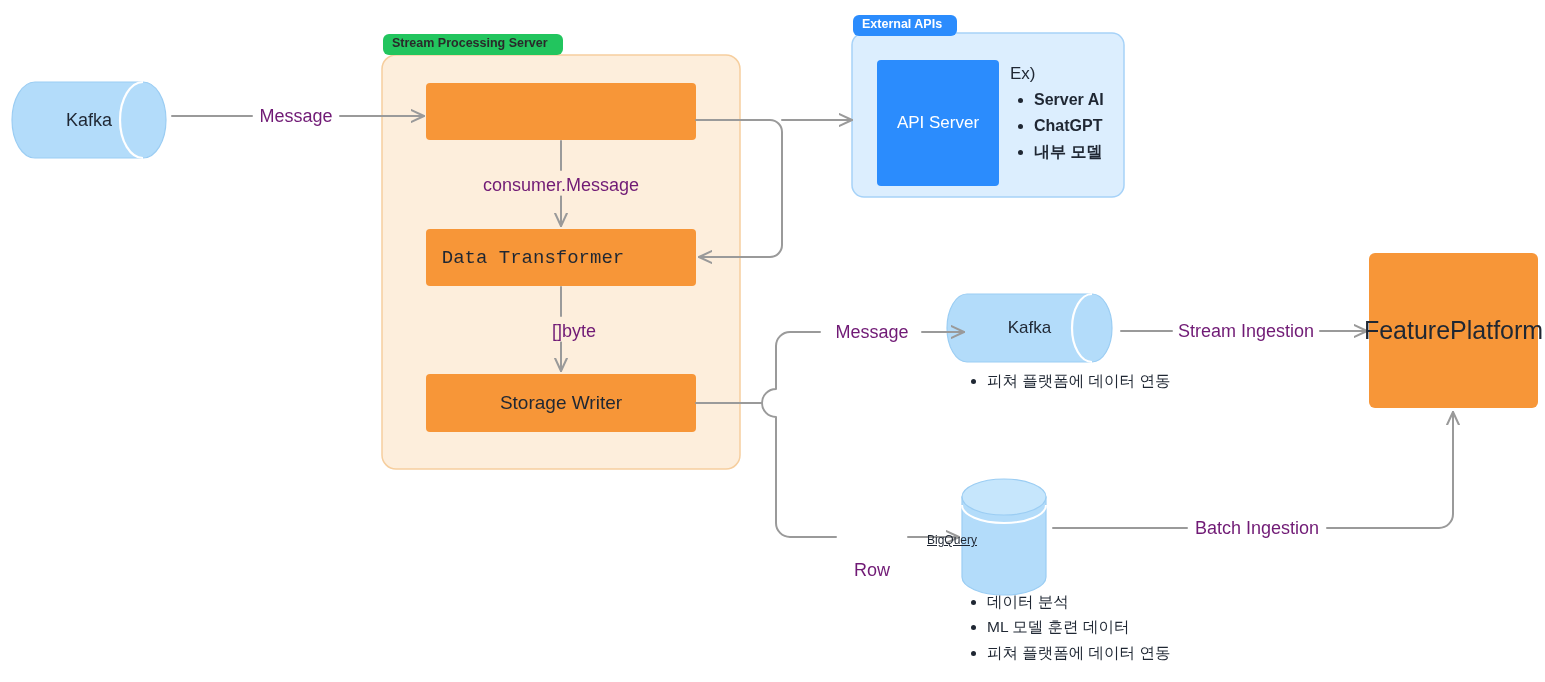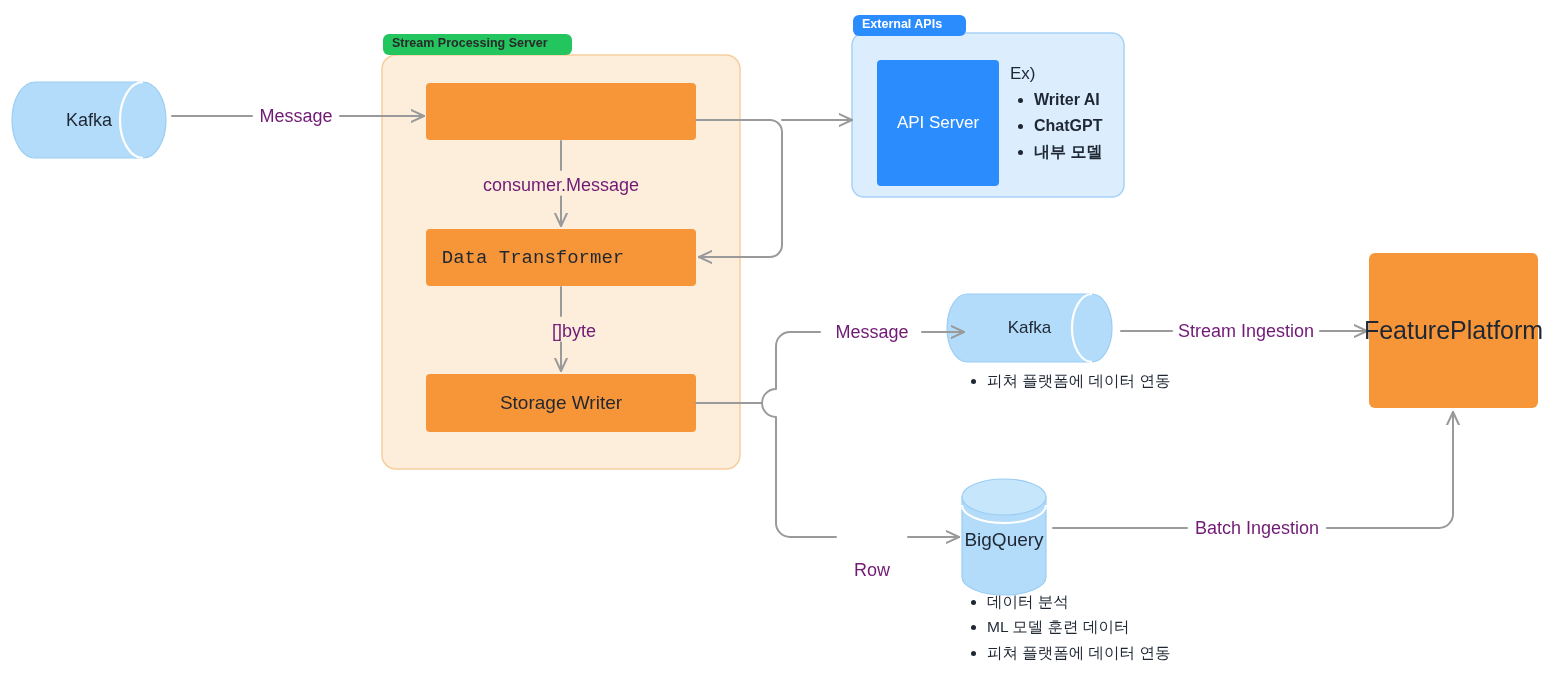--- a/index.html
+++ b/index.html
@@ -50,21 +50,21 @@
     transform: translate(-50%, -50%);
     background: #ffffff;
     padding: 0 4px;
   }
   .badge {
     position: absolute;
     border-radius: 6px;
     color: #ffffff;
     font-size: 12.5px;
     font-weight: bold;
-    padding: 3px 24px 4px 9px;
+    padding: 3px 15px 4px 9px;
     white-space: nowrap;
     line-height: 1.1;
   }
   .badge-orange { background: #22c55e; color: #2a2a2a; }
   .badge-blue { background: #2B8CFD; color: #ffffff; }
   .bullets {
     position: absolute;
     margin: 0;
     padding: 0 0 0 22px;
     list-style: disc;
@@ -165,21 +165,21 @@
 
 
   <div class="node-text" style="left:426px; top:229px; width:214px; height:57px; font-size:19px;font-family:Liberation Mono, monospace;">Data Transformer</div>
 
   <div class="node-text" style="left:426px; top:374px; width:270px; height:58px; font-size:19px;">Storage Writer</div>
 
   <div class="node-text" style="left:877px; top:60px; width:122px; height:126px; font-size:17px; color:#ffffff;">API Server</div>
 
   <div class="node-text" style="left:967px; top:294px; width:125px; height:68px; font-size:17px;">Kafka</div>
 
-  <div class="node-text" style="left:962px; top:520px; width:84px; height:40px; font-size:19px;">BigQuery</div>
+  <div class="node-text" style="left:910px; top:520px; width:84px; height:40px; font-size:12px;text-decoration:underline;">BigQuery</div>
 
   <div class="node-text" style="left:1369px; top:253px; width:169px; height:155px; flex-direction:row; font-size:25px; line-height:1.5;">
     <span>Feature</span>
     <span>Platform</span>
   </div>
 
   <div class="edge-label" style="left:296px; top:116px;">Message</div>
 
   <div class="edge-label" style="left:561px; top:185px; background:#FDEEDC;">consumer.Message</div>
 
@@ -189,21 +189,21 @@
 
   <div class="edge-label" style="left:872px; top:538px;margin-top:32px;">Row</div>
 
   <div class="edge-label" style="left:1246px; top:331px;">Stream Ingestion</div>
 
   <div class="edge-label" style="left:1257px; top:528px;">Batch Ingestion</div>
 
   <div class="ex-label" style="left:1010px; top:64px;">Ex)</div>
 
   <ul class="bullets" style="left:1012px; top:90px; font-weight:bold; font-size:16px;">
-    <li>Writer AI</li>
+    <li>Server AI</li>
     <li>ChatGPT</li>
     <li>내부 모델</li>
   </ul>
 
   <ul class="bullets" style="left:965px; top:371px; font-size:15.5px;">
     <li>피쳐 플랫폼에 데이터 연동</li>
   </ul>
 
   <ul class="bullets" style="left:965px; top:592px; font-size:15.5px;">
     <li>데이터 분석</li>

